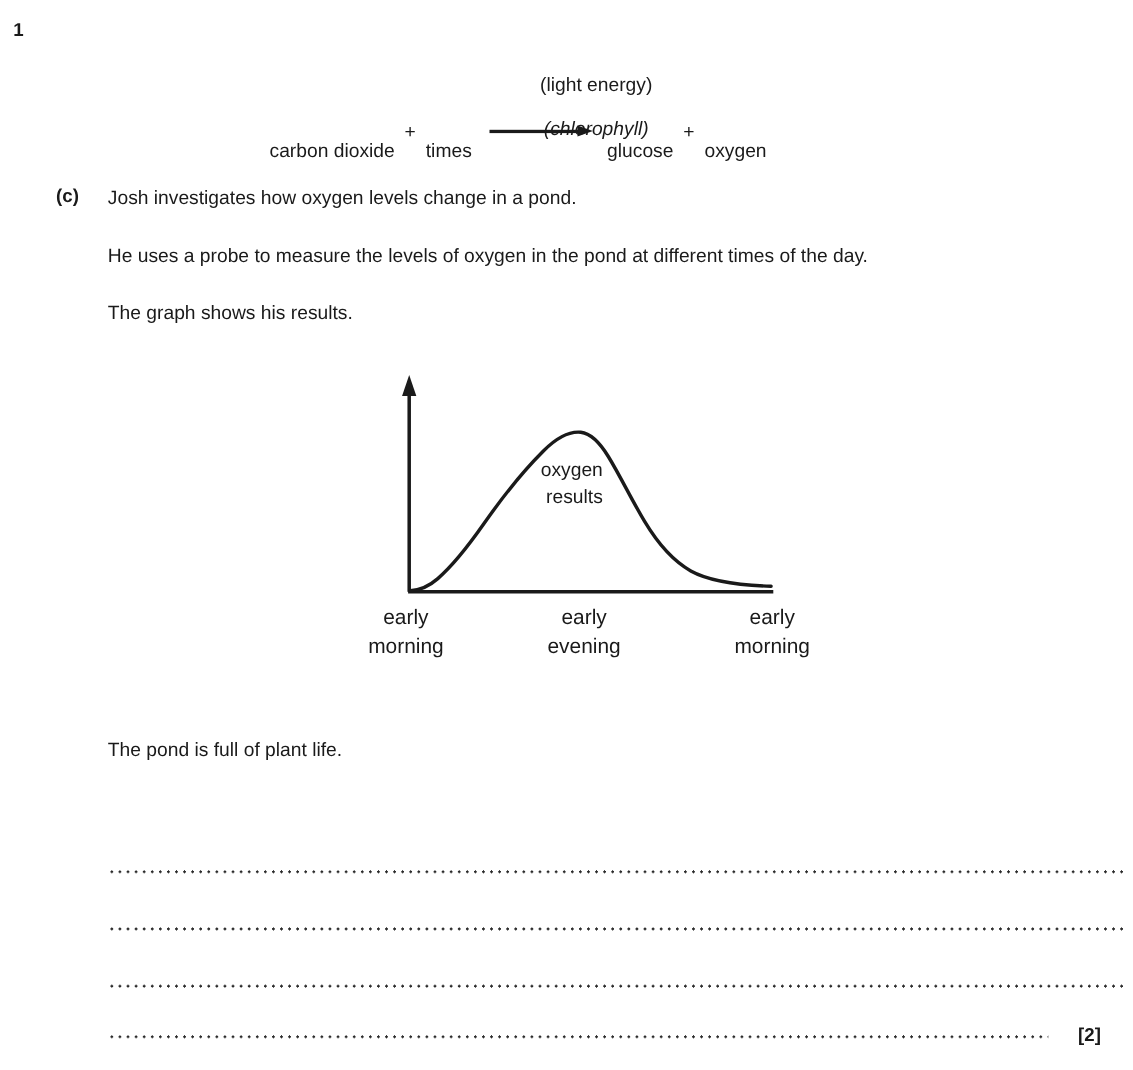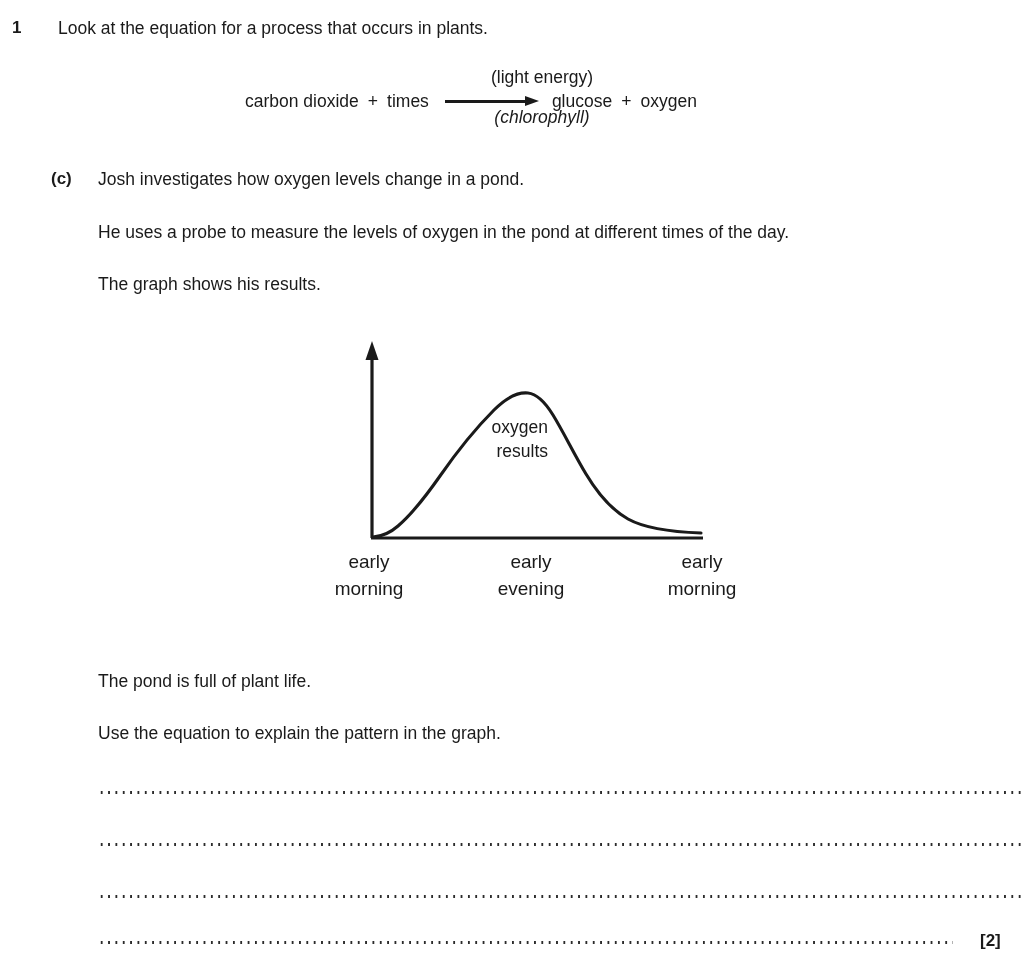--- a/index.html
+++ b/index.html
@@ -47,21 +47,21 @@
   .eq-row {
     position: absolute;
     left: 245px;
     top: 24px;
     display: flex;
     align-items: center;
     font-size: 17.5px;
     line-height: 22px;
     white-space: nowrap;
   }
-  .eq-term { display: inline-block; }
+  .eq-term { display: inline-block; margin-top: 36px; }
   .eq-plus { display: inline-block; margin: 0 9px; }
   .arrow {
     position: relative;
     display: inline-block;
     width: 94px;
     height: 12px;
     margin: 0 13px 0 16px;
   }
   .arrow .shaft {
     position: absolute;
@@ -150,21 +150,20 @@
     font-weight: bold;
     line-height: 22px;
   }
 </style>
 </head>
 <body>
 
 <div class="page">
 
   <div class="abs qnum">1</div>
-  <div class="abs qtext">Look at the equation for a process that occurs in plants.</div>
 
   <div class="abs eq-wrap">
     <div class="eq-above">(light energy)</div>
     <div class="eq-row">
       <span class="eq-term">carbon dioxide</span>
       <span class="eq-plus">+</span>
       <span class="eq-term">times</span>
       <span class="arrow">
         <span class="shaft"></span>
         <span class="head"></span>
@@ -213,21 +212,20 @@
       <div>early</div>
       <div>evening</div>
     </div>
     <div class="xlabel" style="left:382px">
       <div>early</div>
       <div>morning</div>
     </div>
   </div>
 
   <div class="abs body-line" style="top:670px">The pond is full of plant life.</div>
-  <div class="abs body-line" style="top:722px">Use the equation to explain the pattern in the graph.</div>
 
   <div class="abs dotline" style="top:791px"></div>
   <div class="abs dotline" style="top:843px"></div>
   <div class="abs dotline" style="top:895px"></div>
   <div class="abs dotline short" style="top:941px"></div>
   <div class="abs marks">[2]</div>
 
 </div>
 
 </body></html>

